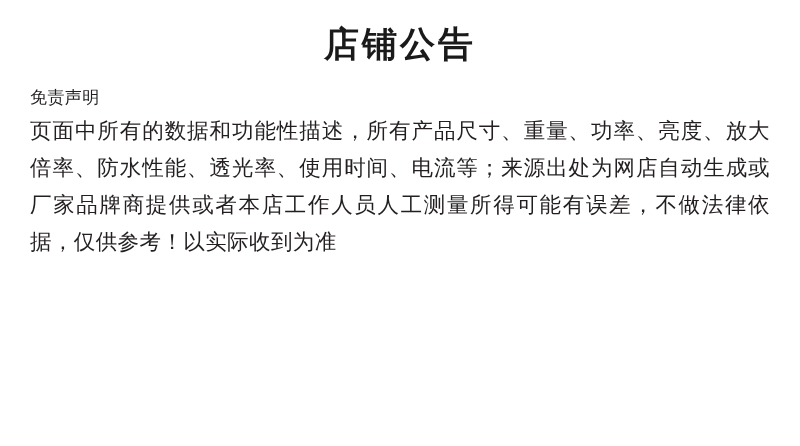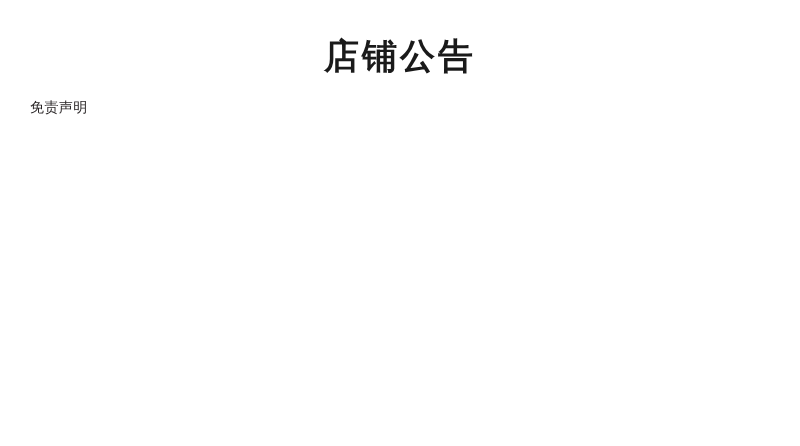--- a/index.html
+++ b/index.html
@@ -12,21 +12,21 @@
     background: #ffffff;
     font-family: "Liberation Sans", "DejaVu Sans", sans-serif;
     color: #231f20;
     overflow: hidden;
   }
   .page {
     position: relative;
     width: 800px;
     height: 446px;
     box-sizing: border-box;
-    padding: 26px 30px 10px 30px;
+    padding: 14px 30px 10px 30px;
   }
   .notice-title {
     text-align: center;
     font-size: 35px;
     font-weight: bold;
     letter-spacing: 3px;
     line-height: 1.25;
     margin: 8px 0 18px 0;
     color: #1a1a1a;
   }
@@ -35,21 +35,21 @@
     line-height: 1.72;
     letter-spacing: 0.4px;
     text-align: justify;
     text-justify: inter-ideograph;
     color: #231f20;
   }
   .paragraph {
     margin: 0 0 16px 0;
   }
   .disclaimer-heading {
-    font-size: 14px;
+    font-size: 17px;
     line-height: 1.6;
     letter-spacing: 0.4px;
     margin: 0 0 2px 0;
     color: #231f20;
   }
   .paragraph.last {
     margin-bottom: 0;
   }
 </style>
 </head>
@@ -57,16 +57,17 @@
 
 <div class="page">
 
   <h1 class="notice-title">店铺公告</h1>
 
   <div class="body-block">
 
 
     <p class="disclaimer-heading">免责声明</p>
 
+    <p class="paragraph last">页面中所有的数据和功能性描述，所有产品尺寸、重量、功率、亮度、放大倍率、防水性能、透光率、使用时间、电流等；来源出处为网店自动生成或厂家品牌商提供或者本店工作人员人工测量所得可能有误差，不做法律依据，仅供参考！以实际收到为准</p>
 
   </div>
 
 </div>
 
 </body></html>

